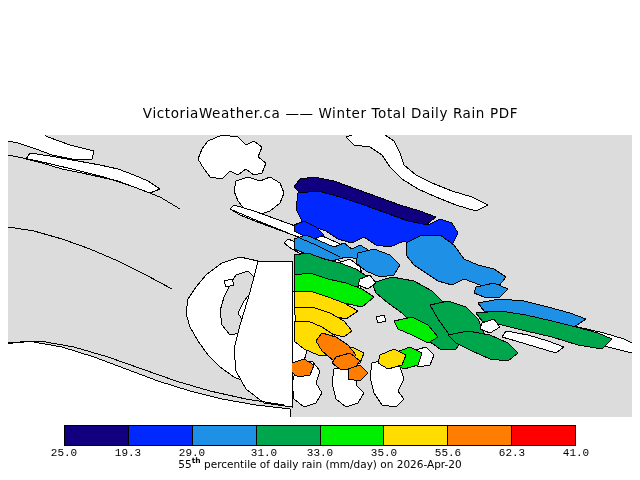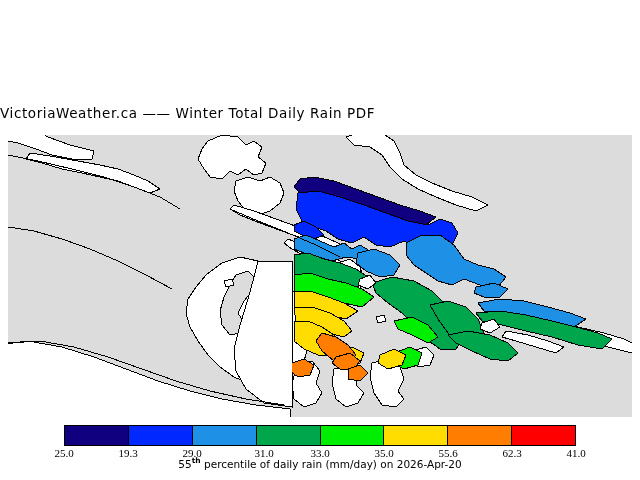--- a/index.html
+++ b/index.html
@@ -19,21 +19,21 @@
     left: 0; top: 0;
     width: 640px;
     height: 480px;
     background: #ffffff;
   }
   .title {
     position: absolute;
     left: 0;
     top: 105px;
     width: 518px;
-    text-align: left;
+    text-align: right;
     font-family: "DejaVu Sans", sans-serif;
     font-size: 13.5px;
     letter-spacing: 0.6px;
     color: #000000;
     white-space: pre;
   }
   .map-wrap {
     position: absolute;
     left: 8px;
     top: 135px;
@@ -72,21 +72,21 @@
     position: absolute;
     left: 0;
     top: 27px;
     width: 640px;
     height: 16px;
   }
   .tick-label {
     position: absolute;
     top: 0;
     transform: translateX(-50%);
-    font-family: Liberation Serif, serif;
+    font-family: Liberation Mono, monospace;
     font-size: 11px;
     color: #000000;
     white-space: pre;
   }
   .cbar-caption {
     position: absolute;
     left: 0;
     top: 456px;
     width: 640px;
     text-align: center;

